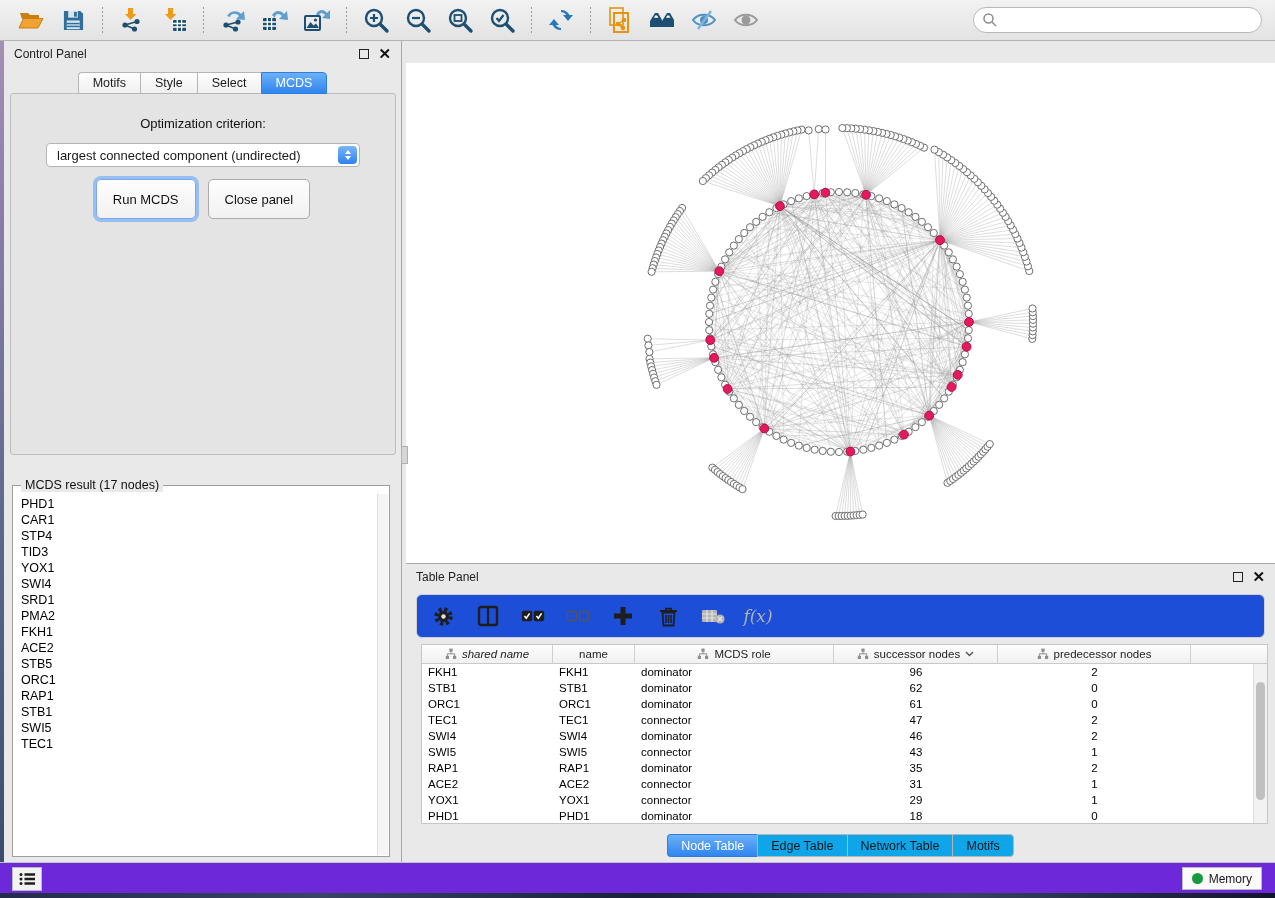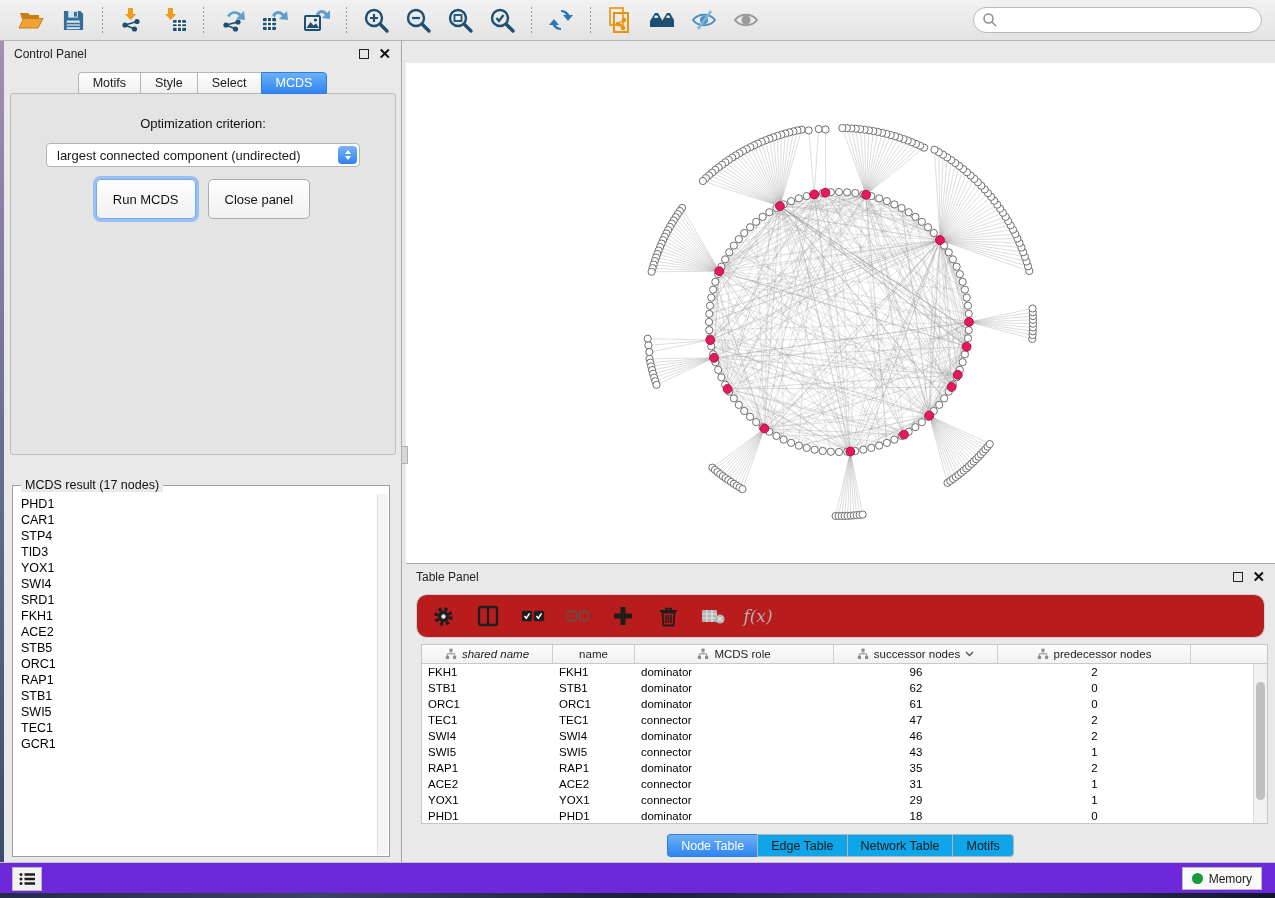--- a/index.html
+++ b/index.html
@@ -65,22 +65,22 @@
   .net-titlebar { height:22px; background:linear-gradient(#f4f4f4,#dfdfdf); border-bottom:1px solid #b9b9b9;
     display:flex; align-items:center; position:relative; }
   .traffic { display:flex; gap:8px; margin-left:9px; }
   .light { width:12px; height:12px; border-radius:50%; }
   .net-title { position:absolute; left:0; right:0; text-align:center; font-size:12.5px; color:#222; }
   .net-canvas { position:absolute; left:0; top:22px; width:869px; height:500px; background:#fff; }
   .divider-handle { position:absolute; left:-5px; top:405px; width:7px; height:18px; background:#d6d6d6; border:1px solid #b0b0b0; }
 
   
   .table-panel { position:absolute; left:406px; top:563px; width:869px; height:299px; background:#e9e9e9; border-top:1px solid #a9a9a9; }
-  .tp-toolbar { position:absolute; left:10px; top:30px; right:10px; height:44px; background:#b91c1c;
-    border:1px solid #d0d0d0; border-radius:11px; display:flex; align-items:center; padding-left:14px; gap:21px; }
+  .tp-toolbar { position:absolute; left:10px; top:30px; right:10px; height:44px; background:#1d4ed8;
+    border:1px solid #d0d0d0; border-radius:6px; display:flex; align-items:center; padding-left:14px; gap:21px; }
   .tp-icon { width:24px; height:24px; display:flex; align-items:center; justify-content:center; cursor:pointer; }
   .tp-icon.disabled { cursor:default; }
   .fx { font-family:"DejaVu Serif", serif; font-style:italic; font-size:17px; color:#b3b3b3; }
 
   .tp-table { position:absolute; left:15px; top:80px; width:847px; height:180px; background:#fff; border:1px solid #c6c6c6; overflow:hidden; }
   .tp-head { display:flex; height:19px; background:linear-gradient(#fdfdfd,#f1f1f1); border-bottom:1px solid #c9c9c9; }
   .th { display:flex; align-items:center; justify-content:center; gap:5px; font-size:11.5px; color:#222;
     border-right:1px solid #cfcfcf; height:100%; cursor:pointer; }
   .tp-body { position:absolute; left:0; top:19px; right:14px; bottom:0; }
   .tr { display:flex; height:16px; align-items:center; }
@@ -277,29 +277,29 @@
   <div class="mcds-fieldset">
     <span class="mcds-legend">MCDS result (17 nodes)</span>
     <div class="mcds-list">
         <div>PHD1</div>
         <div>CAR1</div>
         <div>STP4</div>
         <div>TID3</div>
         <div>YOX1</div>
         <div>SWI4</div>
         <div>SRD1</div>
+        <div>PMA2</div>
         <div>FKH1</div>
         <div>ACE2</div>
         <div>STB5</div>
         <div>ORC1</div>
         <div>RAP1</div>
         <div>STB1</div>
         <div>SWI5</div>
         <div>TEC1</div>
-        <div>GCR1</div>
       </div>
     <div class="mcds-scroll"></div>
   </div>
 </div>
 
 <div class="net-window">
   <div class="net-canvas">
     <svg width="869" height="500" viewBox="0 0 869 500">
         <g>
           <line x1="373.9812350338589" y1="143.16915185551215" x2="304.02508882911786" y2="242.70667963664042" stroke="#8f8f8f" stroke-width="0.5" opacity="0.42"></line>

